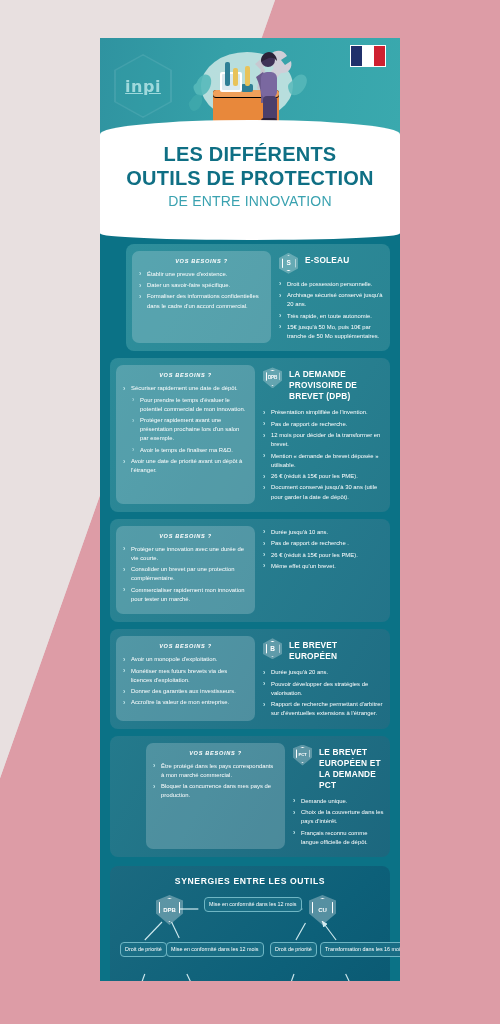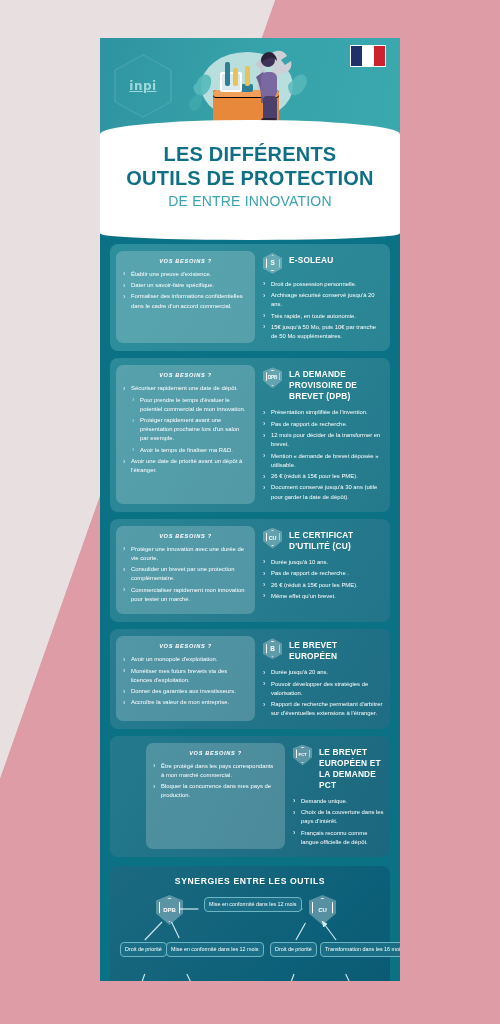--- a/index.html
+++ b/index.html
@@ -53,21 +53,21 @@
     content:""; position:absolute; inset:1.6px;
     clip-path:polygon(50% 0,100% 25%,100% 75%,50% 100%,0 75%,0 25%);
     background:#35a0a8;
   }
   .inpi-logo{
     position:absolute; left:18px; top:20px;
     width:50px;height:56px; z-index:3;
     display:flex;align-items:center;justify-content:center;
   }
   .inpi-word{
-    font-size:12px; font-weight:bold; letter-spacing:.5px;
+    font-size:16px; font-weight:bold; letter-spacing:.5px;
     color:#9fd9dc; z-index:4; position:relative;
     font-family:"DejaVu Sans", sans-serif;
     text-decoration:underline;
   }
   .hex-a{ left:14px; top:16px; width:58px;height:64px;}
   .hex-b{ left:58px; top:30px; width:46px;height:52px;}
 
   .flag{
     position:absolute; right:14px; top:7px;
     width:36px;height:22px; display:flex;
@@ -113,21 +113,21 @@
 
   
   .sections{ padding:4px 10px 0; flex:1 1 auto; }
   .section{
     display:flex; gap:8px;
     margin-bottom:7px;
     border-radius:8px;
     padding:7px 6px 8px 6px;
     background:linear-gradient(135deg, rgba(255,255,255,.10), rgba(255,255,255,.02));
   }
-  .sec-1{ background:linear-gradient(120deg,#2e8f9c,#2a8493); }
+  .sec-1{ background:linear-gradient(120deg,#2e8f9c,#2a8493);margin-left:16px; }
   .sec-2{ background:linear-gradient(120deg,#2c8b99,#25798b); }
   .sec-3{ background:linear-gradient(120deg,#2a8594,#237489); }
   .sec-4{ background:linear-gradient(120deg,#277e90,#1f6d83); }
   .sec-5{ background:linear-gradient(120deg,#247a8c,#1c677e);padding-left:36px; }
 
   .needs{
     width:139px; flex:0 0 139px;
     background:rgba(255,255,255,.20);
     border-radius:7px;
     padding:7px 7px 8px 7px;
@@ -359,26 +359,20 @@
     <div class="section sec-3">
       <div class="needs">
         <div class="needs-title">VOS BESOINS ?</div>
         <ul>
           <li>Protéger une innovation avec une durée de vie courte.</li>
           <li>Consolider un brevet par une protection complémentaire.</li>
           <li>Commercialiser rapidement mon innovation pour tester un marché.</li>
         </ul>
       </div>
       <div class="feats">
-        <div class="feat-head">
-          <div class="badge shieldb">
-            <div class="badge-inner" style="font-size:5.4px">CU</div>
-          </div>
-          <div class="feat-title">LE CERTIFICAT D'UTILITÉ (CU)</div>
-        </div>
         <ul>
           <li>Durée jusqu'à 10 ans.</li>
           <li>Pas de rapport de recherche .</li>
           <li>26 € (réduit à 15€ pour les PME).</li>
           <li>Même effet qu'un brevet.</li>
         </ul>
       </div>
     </div>
 
     <div class="section sec-4">

